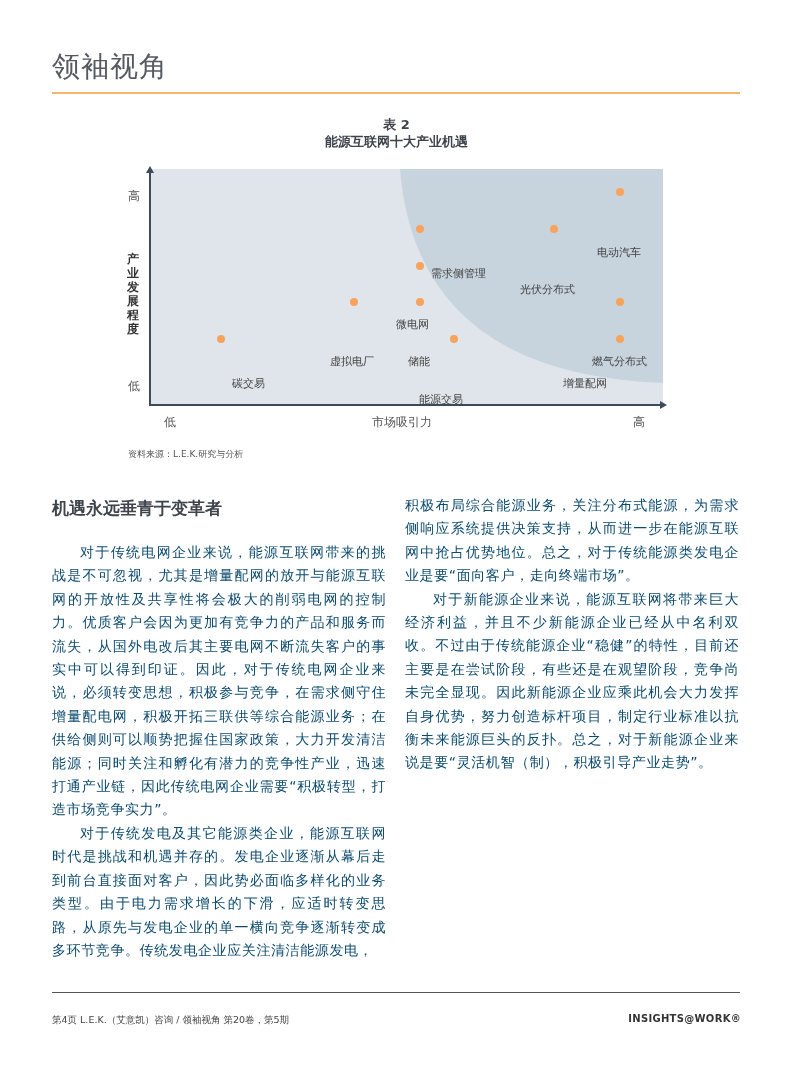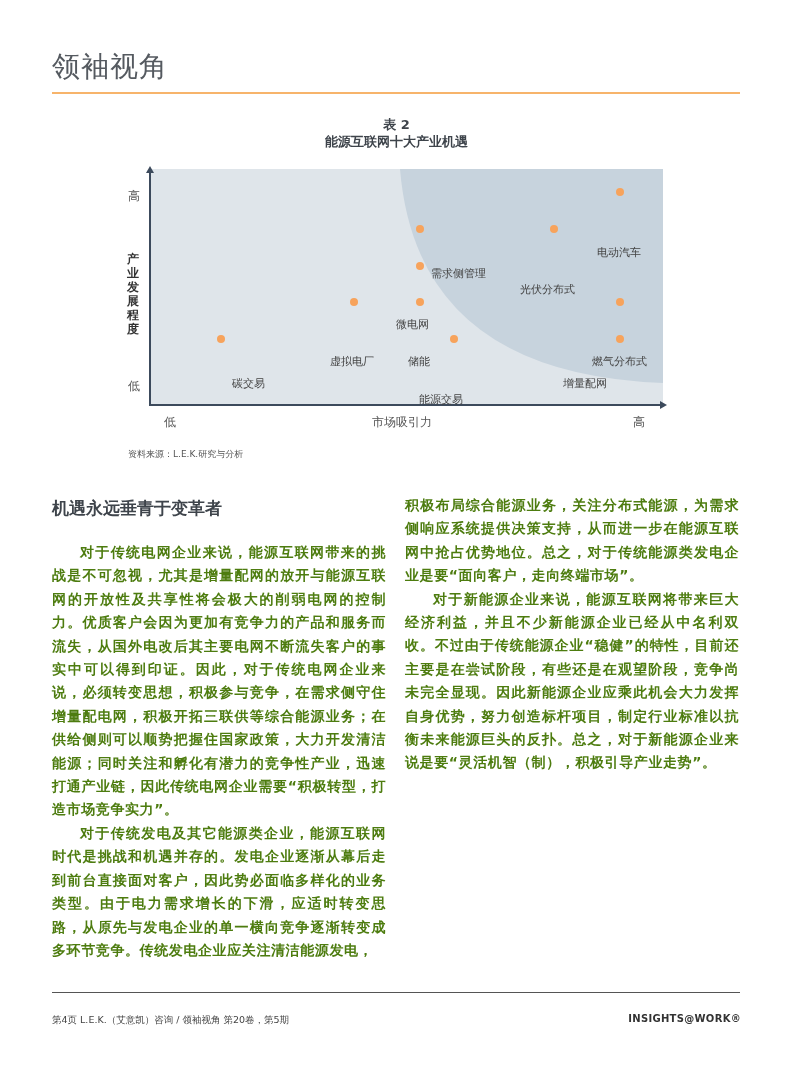--- a/index.html
+++ b/index.html
@@ -24,21 +24,21 @@
   .axis-text { position: absolute; font-size: 12px; color: #555; }
   .y-title { position: absolute; left: 17px; top: 92px; width: 14px; font-size: 12px; line-height: 14px; color: #333; font-weight: bold; word-break: break-all; }
 
   .pt { position: absolute; width: 8px; height: 8px; border-radius: 50%; background: #f7a35c; }
   .pt-label { position: absolute; font-size: 11px; color: #444; white-space: nowrap; margin-top: 44px; }
 
   .source { position: absolute; left: 128px; top: 448px; font-size: 9px; color: #555; }
 
   .section-title { position: absolute; left: 52px; top: 497px; font-size: 17px; font-weight: bold; color: #3e444b; }
 
-  .col { position: absolute; width: 334px; font-size: 14px; line-height: 23.4px; color: #4d7c0f; text-align: justify; letter-spacing: 0.6px; font-weight: bold; }
+  .col { position: absolute; width: 334px; font-size: 14px; line-height: 23.4px; color: #0c4a6e; text-align: justify; letter-spacing: 0.6px; }
   .col p { margin: 0; }
   .col p.indent { text-indent: 2em; }
   .col-left { left: 52px; top: 541px; }
   .col-right { left: 405px; top: 494px; }
 
   .footer-rule { position: absolute; left: 52px; top: 992px; width: 688px; height: 1px; background: #555; }
   .footer-left { position: absolute; left: 52px; top: 1014px; font-size: 9.5px; color: #444; }
   .footer-right { position: absolute; right: 52px; top: 1013px; font-size: 10px; font-weight: bold; color: #333; letter-spacing: 0.3px; }
 </style>
 </head>

